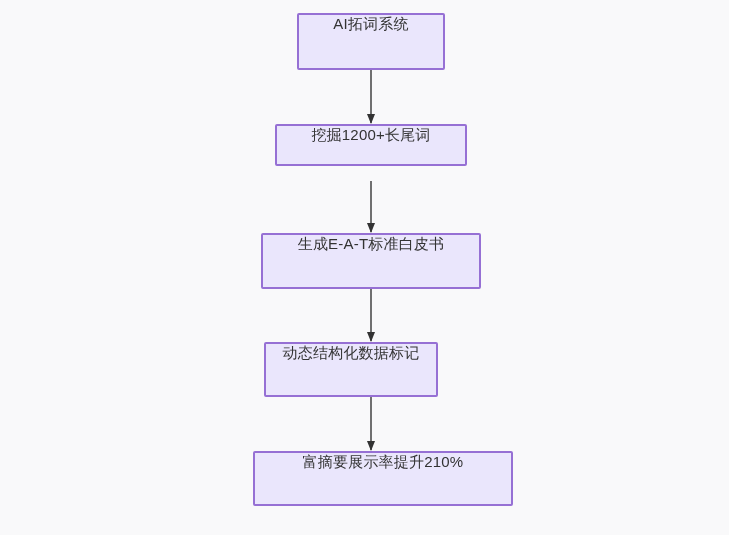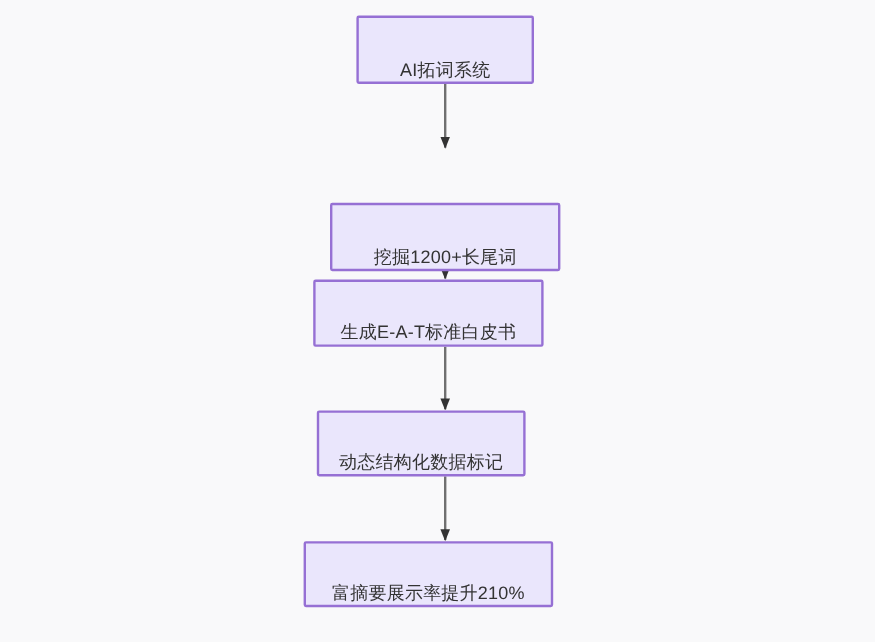--- a/index.html
+++ b/index.html
@@ -29,37 +29,37 @@
     height: 535px;
     pointer-events: none;
   }
   .node {
     position: absolute;
     box-sizing: border-box;
     background: #eae6fc;
     border: 2px solid #9670d4;
     border-radius: 2px;
     display: flex;
-    align-items: flex-end;
+    align-items: flex-start;
     justify-content: center;
     text-align: center;
   }
   .node-label {
     color: #333333;
     font-size: 15px;
     line-height: 1.2;
     letter-spacing: 0.2px;
     white-space: nowrap;
   }
   
   .n0 { left: 297px; top: 13px;  width: 148px; height: 57px; }
-  .n1 { left: 275px; top: 124px; width: 192px; height: 57px; margin-top: 45px; }
-  .n2 { left: 261px; top: 233px; width: 192px; height: 56px; }
+  .n1 { left: 275px; top: 124px; width: 192px; height: 42px; }
+  .n2 { left: 261px; top: 233px; width: 220px; height: 56px; }
   .n3 { left: 264px; top: 342px; width: 174px; height: 55px; }
-  .n4 { left: 253px; top: 451px; width: 208px; height: 55px; }
+  .n4 { left: 253px; top: 451px; width: 260px; height: 55px; }
 </style>
 </head>
 <body>
 
 <div id="flowchart-canvas">
 
   <svg class="edge-layer" viewBox="0 0 729 535" width="729" height="535" xmlns="http://www.w3.org/2000/svg">
     <defs>
       <marker id="arrowhead" markerWidth="10" markerHeight="8" refX="9" refY="4" orient="auto" markerUnits="userSpaceOnUse">
         <path d="M0,0 L10,4 L0,8 Z" fill="#333333"></path>

